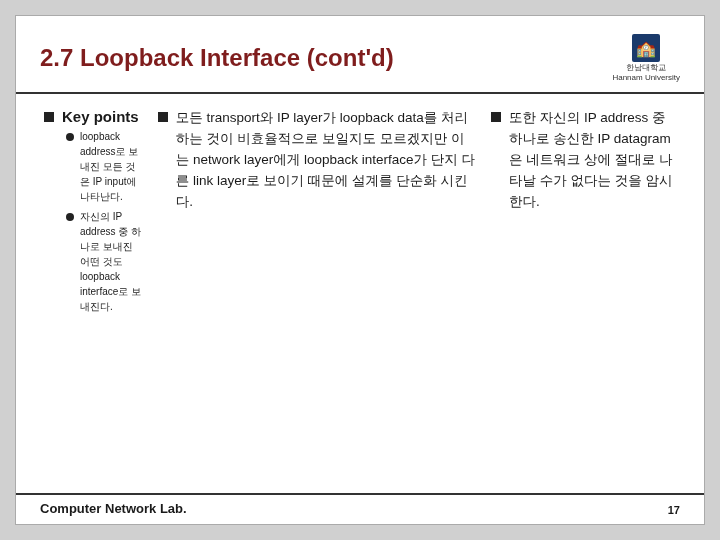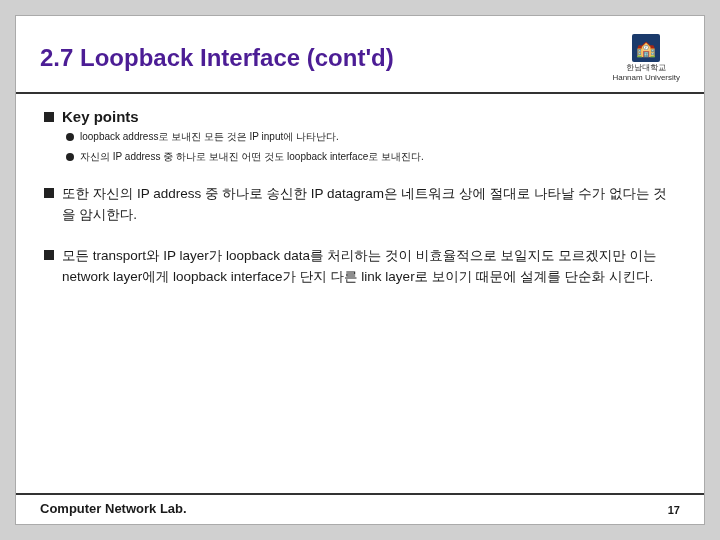--- a/index.html
+++ b/index.html
@@ -32,21 +32,21 @@
       padding: 18px 24px 10px 24px;
       border-bottom: 2px solid #333;
       display: flex;
       align-items: center;
       justify-content: space-between;
     }
 
     .slide-title {
       font-size: 24px;
       font-weight: bold;
-      color: #4c1d95;
+      color: #7f1d1d;
       font-family: Arial, sans-serif;
     }
 
     .university-logo {
       display: flex;
       flex-direction: column;
       align-items: center;
       gap: 1px;
     }
 
@@ -60,22 +60,22 @@
       color: #333;
       text-align: center;
       line-height: 1.2;
       font-family: Arial, sans-serif;
     }
 
     .slide-body {
       padding: 14px 28px 10px 28px;
       flex: 1;
       display: flex;
-      flex-direction: column;
-      gap: 20px;
+      flex-direction: row;
+      gap: 13px;
     }
 
     .bullet-section {
       display: flex;
       align-items: flex-start;
       gap: 8px;
     }
 
     .bullet-square {
       width: 10px;
@@ -193,28 +193,28 @@
             <span class="sub-bullet-text">자신의 IP address 중 하나로 보내진 어떤 것도 loopback interface로 보내진다.</span>
           </div>
 
         </div>
       </div>
     </div>
 
     <div class="bullet-section">
       <div class="bullet-square"></div>
       <div class="bullet-content">
-        <span class="main-bullet-text">또한 자신의 IP address 중 하나로 송신한 IP datagram은 네트워크 상에 절대로 나타날 수가 없다는 것을 암시한다.</span>
+        <span class="main-bullet-text">모든 transport와 IP layer가 loopback data를 처리하는 것이 비효율적으로 보일지도 모르겠지만 이는 network layer에게 loopback interface가 단지 다른 link layer로 보이기 때문에 설계를 단순화 시킨다.</span>
       </div>
     </div>
 
     <div class="bullet-section">
       <div class="bullet-square"></div>
       <div class="bullet-content">
-        <span class="main-bullet-text">모든 transport와 IP layer가 loopback data를 처리하는 것이 비효율적으로 보일지도 모르겠지만 이는 network layer에게 loopback interface가 단지 다른 link layer로 보이기 때문에 설계를 단순화 시킨다.</span>
+        <span class="main-bullet-text">또한 자신의 IP address 중 하나로 송신한 IP datagram은 네트워크 상에 절대로 나타날 수가 없다는 것을 암시한다.</span>
       </div>
     </div>
 
   </div>
 
   <div class="slide-footer">
     <span class="footer-left">Computer Network Lab.</span>
     <span class="footer-right">17</span>
   </div>
 

